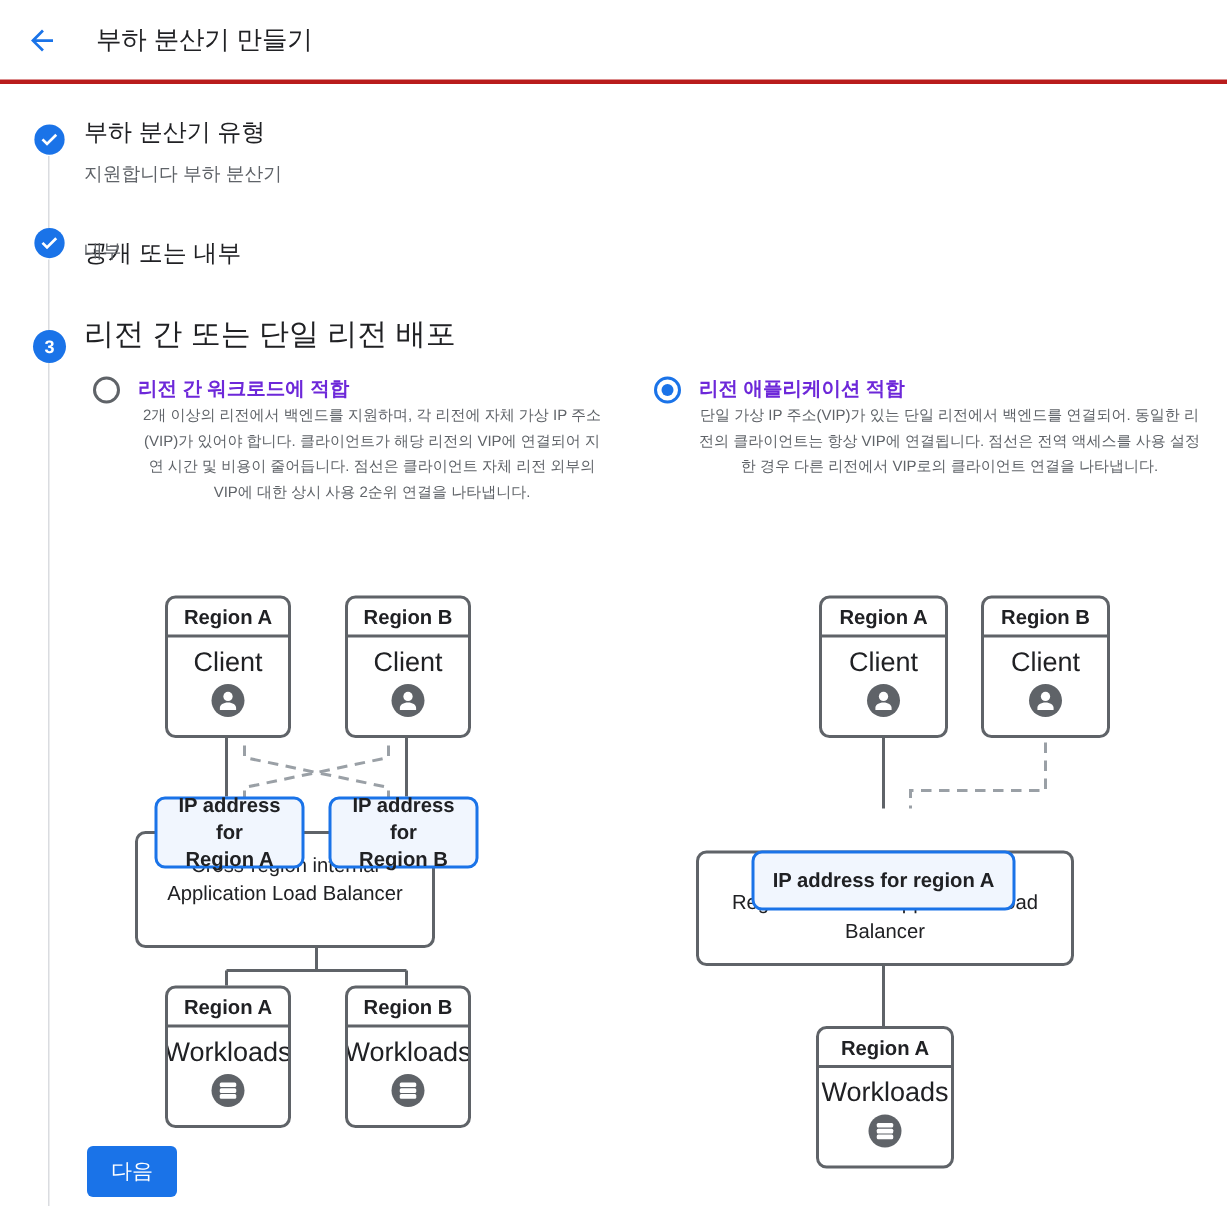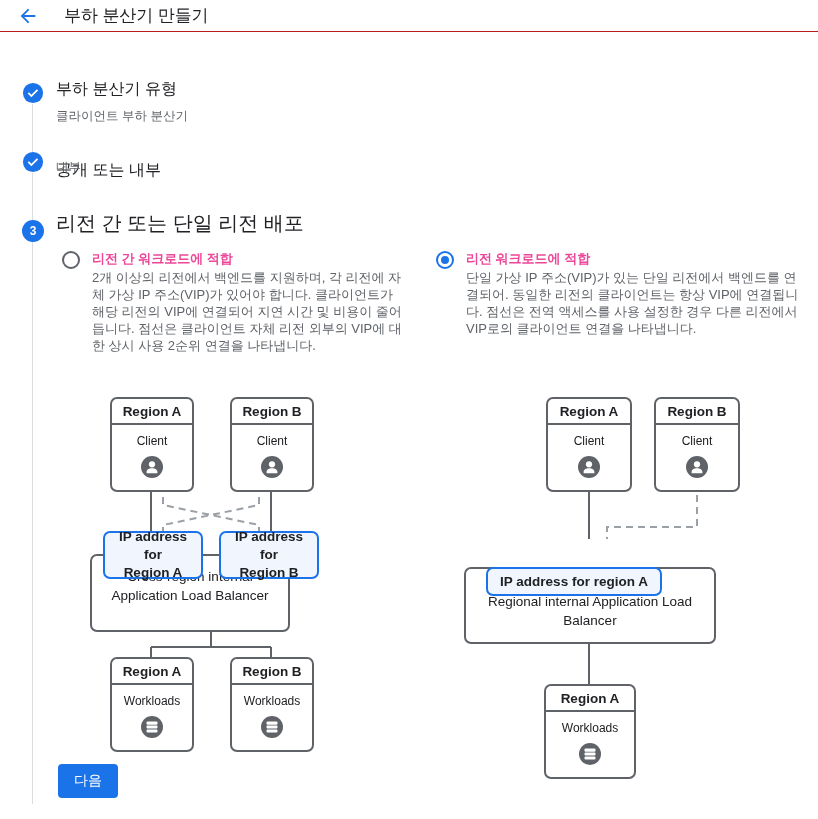--- a/index.html
+++ b/index.html
@@ -13,22 +13,22 @@
     position: relative;
     font-family: "Liberation Sans", "DejaVu Sans", sans-serif;
     color: #202124;
     overflow: hidden;
   }
 
   
   .header {
     position: absolute;
     left: 0; top: 0;
-    width: 818px; height: 32px;
-    border-bottom: 1px solid #b91c1c;
+    width: 818px; height: 56px;
+    border-bottom: 3px solid #b91c1c;
     display: flex;
     align-items: center;
     box-sizing: border-box;
   }
   .back-btn {
     width: 40px; height: 40px;
     margin-left: 8px;
     display: flex; align-items: center; justify-content: center;
     border-radius: 50%;
     cursor: pointer;
@@ -111,31 +111,32 @@
     left: 3px; top: 3px;
     width: 8px; height: 8px;
     border-radius: 50%;
     background: #1a73e8;
   }
   .opt-label {
     position: absolute;
     left: 30px; top: 0;
     font-size: 13px;
     font-weight: bold;
-    color: #ec4899;
+    color: #6d28d9;
     line-height: 19px;
     white-space: nowrap;
   }
   .opt-desc {
     position: absolute;
     left: 30px;
     top: 20px;
-    font-size: 13px;
+    font-size: 10px;
     color: #5f6368;
     line-height: 17px;
+    text-align: center;
   }
 
   
   .diagram {
     position: absolute;
   }
   .node {
     position: absolute;
     border: 2px solid #5f6368;
     border-radius: 7px;
@@ -154,21 +155,21 @@
   }
   .node-body {
     display: flex;
     flex-direction: column;
     align-items: center;
     justify-content: flex-start;
     padding-top: 7px;
     box-sizing: border-box;
   }
   .node-body .lbl {
-    font-size: 12px;
+    font-size: 18px;
     color: #202124;
     line-height: 18px;
   }
   .gicon {
     margin-top: 5px;
     width: 24px; height: 24px;
   }
   .gicon svg { display: block; }
 
   .lb-box {
@@ -249,21 +250,21 @@
   <div class="rail" style="top:198px; height:562px;"></div>
 
   <div class="step" style="top:34px;">
     <div class="step-icon" style="top:4px; background:transparent;">
       <svg width="22" height="22" viewBox="0 0 24 24">
         <circle cx="12" cy="12" r="11" fill="#1a73e8"></circle>
         <path d="M10.2 16.6l-4-4 1.4-1.4 2.6 2.6 6-6 1.4 1.4z" fill="#ffffff"></path>
       </svg>
     </div>
     <div class="step-title" style="top:0px;">부하 분산기 유형</div>
-    <div class="step-sub" style="top:30px;">클라이언트 부하 분산기</div>
+    <div class="step-sub" style="top:30px;">지원합니다 부하 분산기</div>
   </div>
 
   <div class="step" style="top:103px;">
     <div class="step-icon" style="top:4px; background:transparent;">
       <svg width="22" height="22" viewBox="0 0 24 24">
         <circle cx="12" cy="12" r="11" fill="#1a73e8"></circle>
         <path d="M10.2 16.6l-4-4 1.4-1.4 2.6 2.6 6-6 1.4 1.4z" fill="#ffffff"></path>
       </svg>
     </div>
     <div class="step-title" style="top:12px;">공개 또는 내부</div>
@@ -278,21 +279,21 @@
   </div>
 
   <div class="option" style="left:62px; top:205px; width:345px;">
     <div class="radio"></div>
     <div class="opt-label">리전 간 워크로드에 적합</div>
     <div class="opt-desc" style="width:312px;">2개 이상의 리전에서 백엔드를 지원하며, 각 리전에 자체 가상 IP 주소(VIP)가 있어야 합니다. 클라이언트가 해당 리전의 VIP에 연결되어 지연 시간 및 비용이 줄어듭니다. 점선은 클라이언트 자체 리전 외부의 VIP에 대한 상시 사용 2순위 연결을 나타냅니다.</div>
   </div>
 
   <div class="option" style="left:436px; top:205px; width:360px;">
     <div class="radio checked"></div>
-    <div class="opt-label">리전 워크로드에 적합</div>
+    <div class="opt-label">리전 애플리케이션 적합</div>
     <div class="opt-desc" style="width:334px;">단일 가상 IP 주소(VIP)가 있는 단일 리전에서 백엔드를 연결되어. 동일한 리전의 클라이언트는 항상 VIP에 연결됩니다. 점선은 전역 액세스를 사용 설정한 경우 다른 리전에서 VIP로의 클라이언트 연결을 나타냅니다.</div>
   </div>
 
   <div class="diagram" style="left:88px; top:305px; width:260px; height:400px;">
 
     <svg class="connectors" width="260" height="400">
 
       <line x1="63" y1="143" x2="63" y2="182" stroke="#5f6368" stroke-width="2"></line>
       <line x1="183" y1="143" x2="183" y2="182" stroke="#5f6368" stroke-width="2"></line>
 
@@ -417,21 +418,21 @@
             <path d="M12 13.3c-3 0-5.4 1.6-5.4 3.6v1.4h10.8v-1.4c0-2-2.4-3.6-5.4-3.6z" fill="#ffffff"></path>
           </svg>
         </span>
       </div>
     </div>
 
     <div class="lb-box" style="left:2px; top:218px; width:252px; height:77px; align-items:flex-end; padding-bottom:12px;">
       <span>Regional internal Application Load Balancer</span>
     </div>
 
-    <div class="ip-box" style="left:24px; top:218px; width:176px; height:29px;">
+    <div class="ip-box" style="left:39px; top:218px; width:176px; height:40px;">
       <span>IP address for region A</span>
     </div>
 
     <div class="node" style="left:82px; top:335px; width:92px; height:95px;">
       <div class="node-head">Region A</div>
       <div class="node-body" style="height:65px;">
         <span class="lbl">Workloads</span>
         <span class="gicon">
           <svg width="24" height="24" viewBox="0 0 24 24">
             <circle cx="12" cy="12" r="11" fill="#5f6368"></circle>

